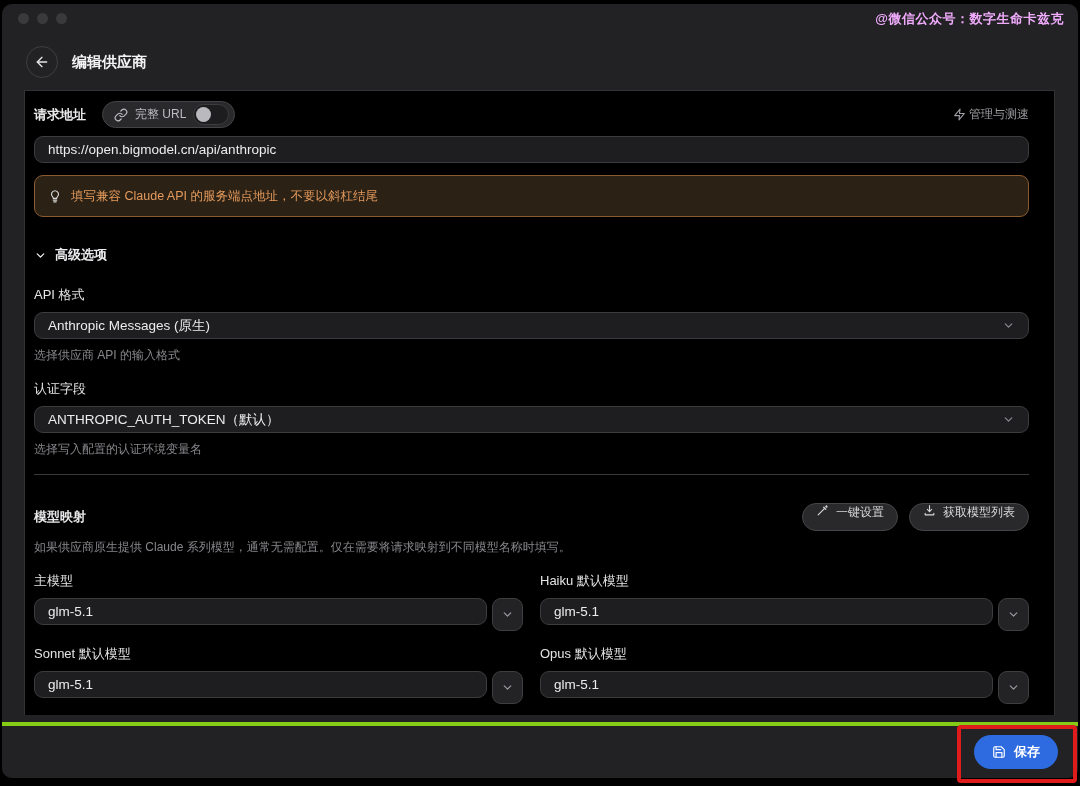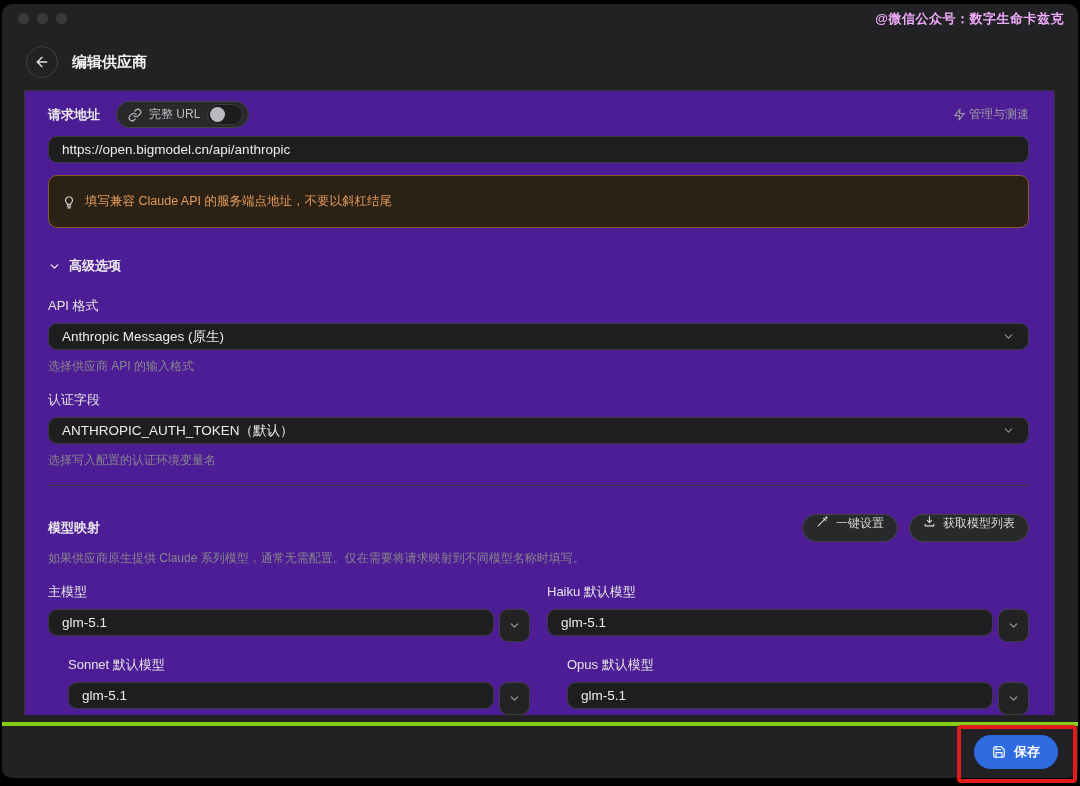--- a/index.html
+++ b/index.html
@@ -16,21 +16,21 @@
   .watermark { position: absolute; right: 14px; top: 6px; color: #f0abfc; font-size: 13px; font-weight: bold; letter-spacing: .5px; }
   
   .header { display: flex; align-items: center; gap: 14px; padding: 14px 24px 12px 24px; }
   .back-btn { width: 32px; height: 32px; border-radius: 50%; border: 1px solid #3e3e41;
     display: flex; align-items: center; justify-content: center; color: #e6e6e8; background: transparent; cursor: pointer; }
   .page-title { color: #f2f2f4; font-size: 15px; font-weight: bold; }
   
   .panel {
     position: absolute; left: 22px; right: 23px; top: 86px; bottom: 63px;
     border: 1px solid #333336; border-bottom: none;
-    padding: 10px 25px 0 23px; overflow: hidden; background: #4c1d95;
+    padding: 10px 25px 0 9px; overflow: hidden; background: #000000;
   }
   .row-between { display: flex; align-items: center; justify-content: space-between; }
   .row { display: flex; align-items: center; }
   .field-label { color: #e8e8ea; font-size: 13px; font-weight: bold; }
   .label-plain { color: #e4e4e6; font-size: 13px; }
   .helper { color: #87878c; font-size: 12px; }
   .muted-action { color: #9c9ca2; font-size: 12px; display: flex; align-items: center; gap: 3px; cursor: pointer; }
   .icon { display: inline-flex; align-items: center; justify-content: center; }
   .icon svg { display: block; }
   
@@ -41,21 +41,21 @@
   .toggle .knob { position: absolute; left: 2px; top: 2px; width: 15px; height: 15px; border-radius: 50%; background: #b9b9be; }
   
   .text-input, .select-box {
     width: 100%; height: 27px; background: #1e1e20; border: 1px solid #3c3c3f;
     border-radius: 9px; color: #ececee; font-size: 13.5px; padding: 0 13px;
     font-family: "Liberation Sans", "DejaVu Sans", sans-serif;
   }
   .select-box { display: flex; align-items: center; justify-content: space-between; cursor: pointer; }
   .select-box .chev { color: #8a8a90; }
   
-  .hint-box { margin-top: 12px; height: 53px; border: 1px solid #8a5c30; background: #2b2115;
+  .hint-box { margin-top: 12px; height: 42px; border: 1px solid #8a5c30; background: #2b2115;
     border-radius: 9px; display: flex; align-items: center; gap: 9px; padding: 0 13px; }
   .hint-box .bulb { color: #d8d8da; }
   .hint-text { color: #e49a5c; font-size: 12.5px; }
   
   .adv-toggle { margin-top: 29px; display: flex; align-items: center; gap: 8px; color: #ededf0; font-size: 13px; font-weight: bold; cursor: pointer; }
   .divider { border: none; border-top: 1px solid #3a3a3d; margin-top: 16px; }
   
   .pill-btn { display: flex; align-items: flex-start; gap: 7px; background: #29292b; border: 1px solid #454548;
     border-radius: 14px; height: 28px; padding: 0 13px; color: #d8d8da; font-size: 12px; cursor: pointer; }
   
@@ -64,21 +64,21 @@
   .chev-btn { width: 31px; height: 33px; flex: 0 0 31px; border-radius: 9px; background: #232325;
     border: 1px solid #3e3e41; color: #9a9aa0; display: flex; align-items: center; justify-content: center; cursor: pointer; }
   
   .footer { position: absolute; left: 0; right: 0; bottom: 0; height: 56px;
     border-top: 4px solid #84cc16; background: #222224; display: flex; align-items: center; justify-content: flex-end; padding-right: 20px; }
   .save-btn { display: flex; align-items: center; gap: 8px; background: #2e6be0; border: none; cursor: pointer;
     border-radius: 17px; height: 34px; padding: 0 18px; color: #fff; font-size: 13px; font-weight: bold;
     font-family: "Liberation Sans", "DejaVu Sans", sans-serif; }
   .red-annotation { position: absolute; left: 957px; top: 725px; width: 120px; height: 58px;
     border: 4px solid #e01b1b; border-radius: 4px; z-index: 20; pointer-events: none; } .mt8 { margin-top: 8px; } .mt10 { margin-top: 28px; }
-  .mt14 { margin-top: 14px; margin-left: 20px; } .mt16 { margin-top: 16px; } .mt22 { margin-top: 22px; }
+  .mt14 { margin-top: 14px; } .mt16 { margin-top: 16px; } .mt22 { margin-top: 22px; }
 </style>
 </head>
 <body>
 
 <div class="window">
 
   <div class="titlebar">
     <div class="traffic">
       <span></span>
       <span></span>

